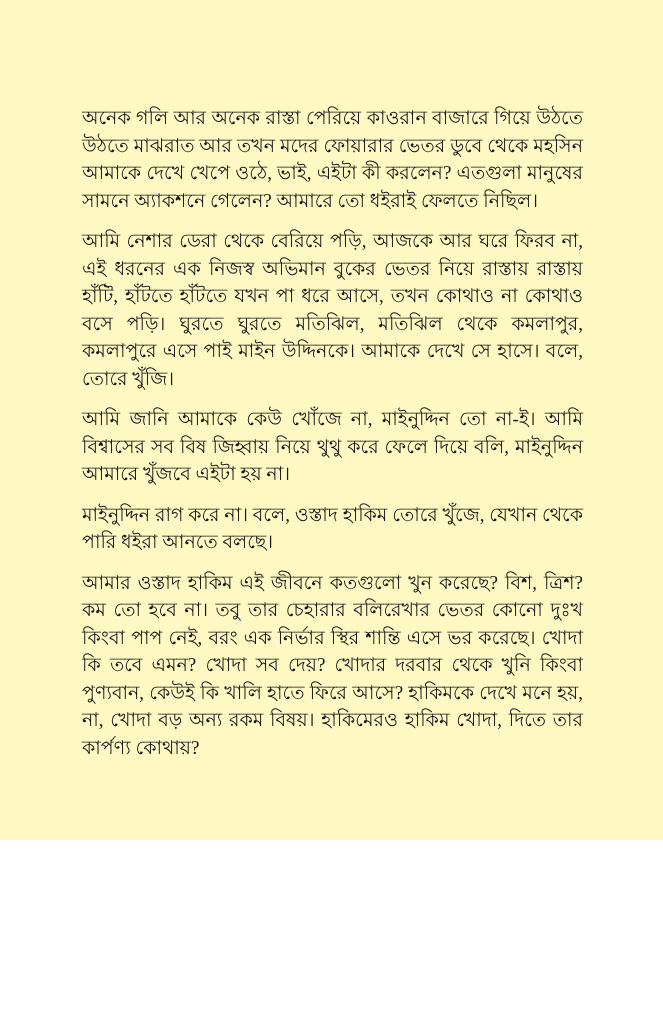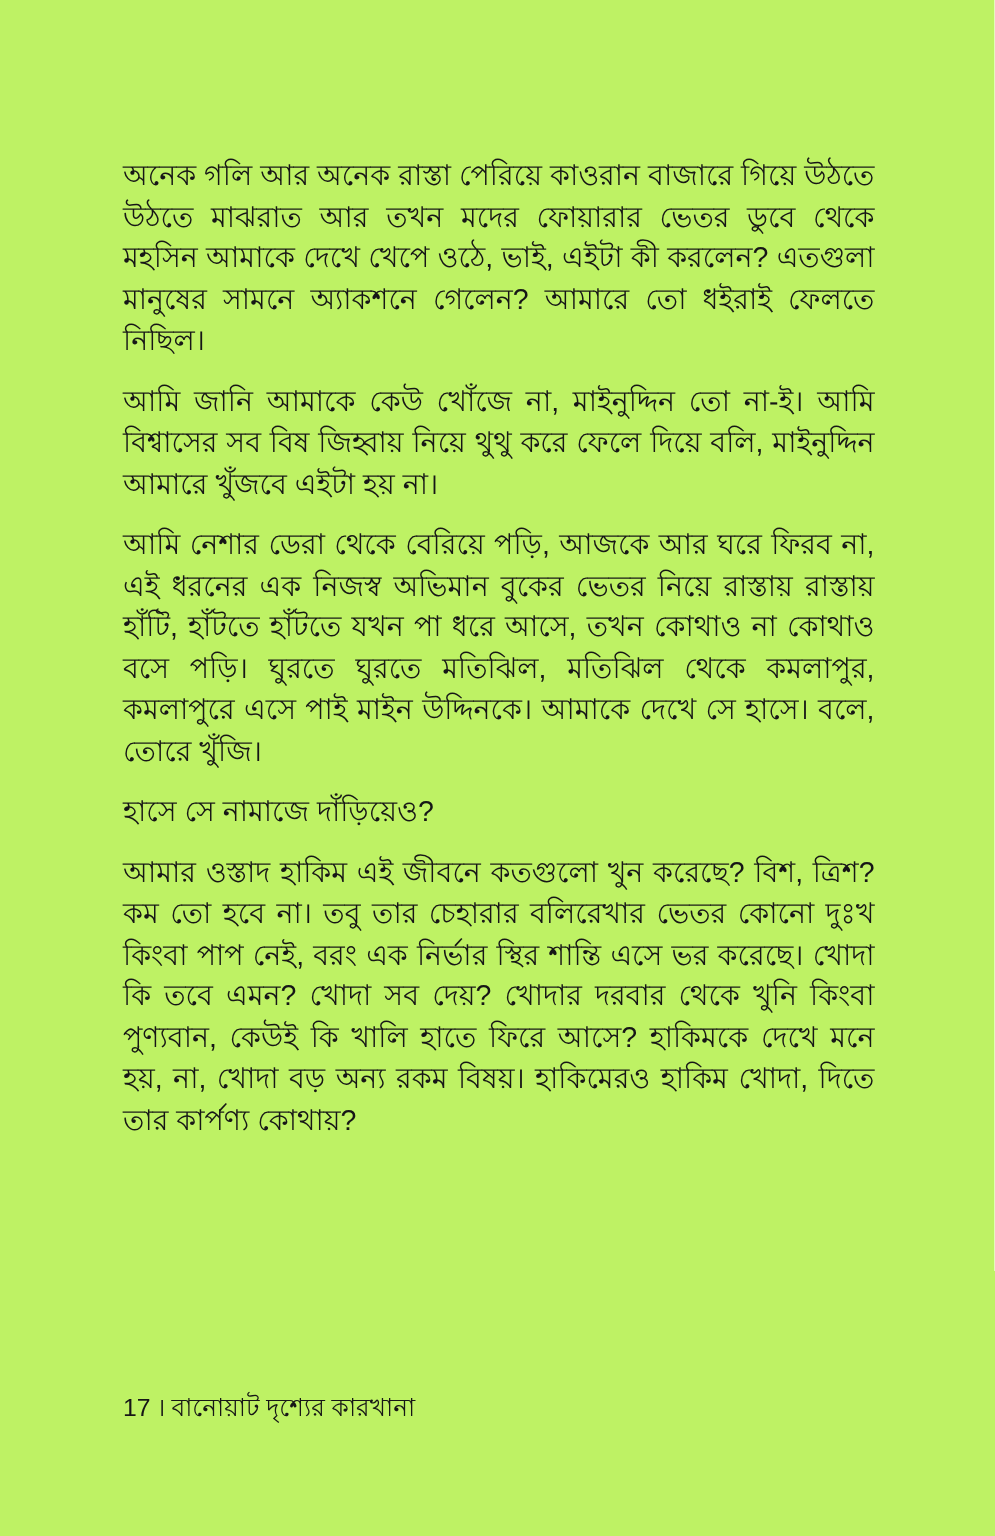--- a/index.html
+++ b/index.html
@@ -3,24 +3,24 @@
 <meta charset="utf-8">
 <style>
   html, body {
     margin: 0;
     padding: 0;
     background: #ffffff;
   }
   .page {
     position: relative;
     width: 663px;
-    height: 1024px;
-    background: #bef264;
+    height: 840px;
+    background: #fef9c3;
     overflow: hidden;
-    font-family: Liberation Sans, sans-serif;
+    font-family: Liberation Serif, serif;
   }
   .body-text {
     position: absolute;
     left: 82px;
     top: 104px;
     width: 501px;
     color: #161616;
     font-size: 19px;
     line-height: 27.5px;
     text-align: justify;
@@ -43,23 +43,23 @@
     padding: 0 4px;
   }
 </style>
 </head>
 <body>
 
 <div class="page">
 
   <div class="body-text">
     <p>অনেক গলি আর অনেক রাস্তা পেরিয়ে কাওরান বাজারে গিয়ে উঠতে উঠতে মাঝরাত আর তখন মদের ফোয়ারার ভেতর ডুবে থেকে মহসিন আমাকে দেখে খেপে ওঠে, ভাই, এইটা কী করলেন? এতগুলা মানুষের সামনে অ্যাকশনে গেলেন? আমারে তো ধইরাই ফেলতে নিছিল।</p>
+    <p>আমি নেশার ডেরা থেকে বেরিয়ে পড়ি, আজকে আর ঘরে ফিরব না, এই ধরনের এক নিজস্ব অভিমান বুকের ভেতর নিয়ে রাস্তায় রাস্তায় হাঁটি, হাঁটতে হাঁটতে যখন পা ধরে আসে, তখন কোথাও না কোথাও বসে পড়ি। ঘুরতে ঘুরতে মতিঝিল, মতিঝিল থেকে কমলাপুর, কমলাপুরে এসে পাই মাইন উদ্দিনকে। আমাকে দেখে সে হাসে। বলে, তোরে খুঁজি।</p>
     <p>আমি জানি আমাকে কেউ খোঁজে না, মাইনুদ্দিন তো না-ই। আমি বিশ্বাসের সব বিষ জিহ্বায় নিয়ে থুথু করে ফেলে দিয়ে বলি, মাইনুদ্দিন আমারে খুঁজবে এইটা হয় না।</p>
-    <p>আমি নেশার ডেরা থেকে বেরিয়ে পড়ি, আজকে আর ঘরে ফিরব না, এই ধরনের এক নিজস্ব অভিমান বুকের ভেতর নিয়ে রাস্তায় রাস্তায় হাঁটি, হাঁটতে হাঁটতে যখন পা ধরে আসে, তখন কোথাও না কোথাও বসে পড়ি। ঘুরতে ঘুরতে মতিঝিল, মতিঝিল থেকে কমলাপুর, কমলাপুরে এসে পাই মাইন উদ্দিনকে। আমাকে দেখে সে হাসে। বলে, তোরে খুঁজি।</p>
-    <p>হাসে সে নামাজে দাঁড়িয়েও?</p>
+    <p>মাইনুদ্দিন রাগ করে না। বলে, ওস্তাদ হাকিম তোরে খুঁজে, যেখান থেকে পারি ধইরা আনতে বলছে।</p>
     <p>আমার ওস্তাদ হাকিম এই জীবনে কতগুলো খুন করেছে? বিশ, ত্রিশ? কম তো হবে না। তবু তার চেহারার বলিরেখার ভেতর কোনো দুঃখ কিংবা পাপ নেই, বরং এক নির্ভার স্থির শান্তি এসে ভর করেছে। খোদা কি তবে এমন? খোদা সব দেয়? খোদার দরবার থেকে খুনি কিংবা পুণ্যবান, কেউই কি খালি হাতে ফিরে আসে? হাকিমকে দেখে মনে হয়, না, খোদা বড় অন্য রকম বিষয়। হাকিমেরও হাকিম খোদা, দিতে তার কার্পণ্য কোথায়?</p>
   </div>
 
   <div class="page-footer">
     <span>17</span><span class="sep">।</span><span>বানোয়াট দৃশ্যের কারখানা</span>
   </div>
 
 </div>
 
 </body></html>

